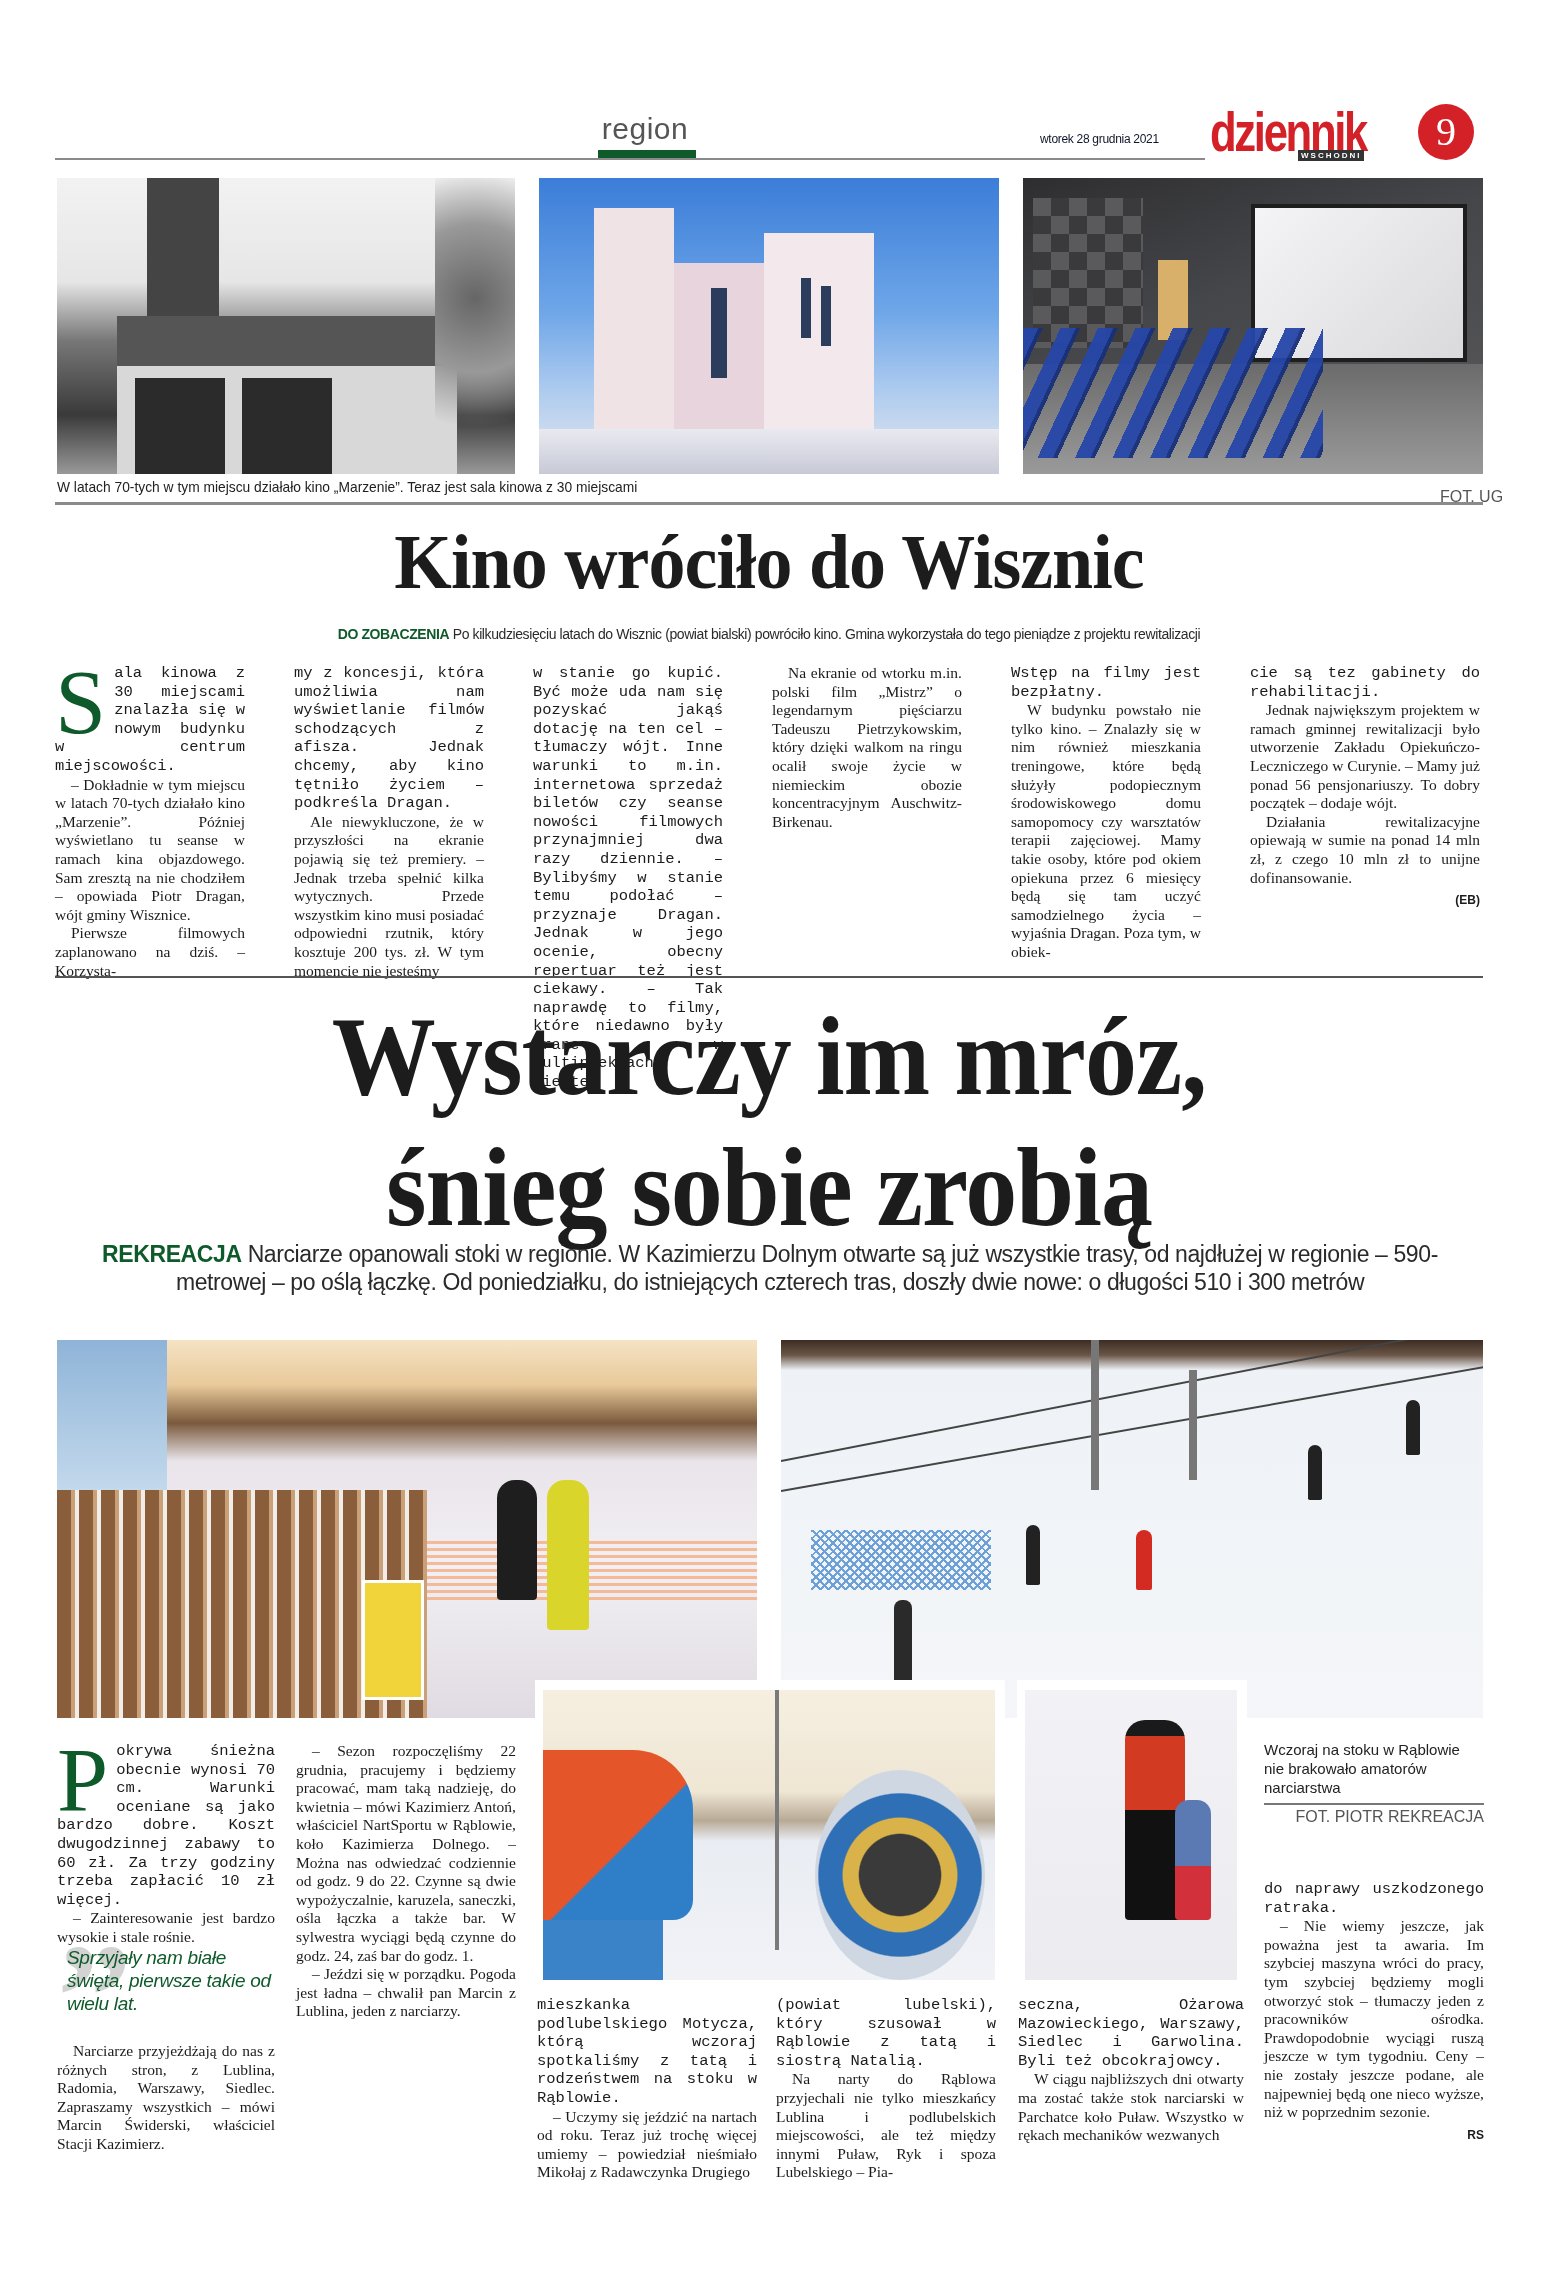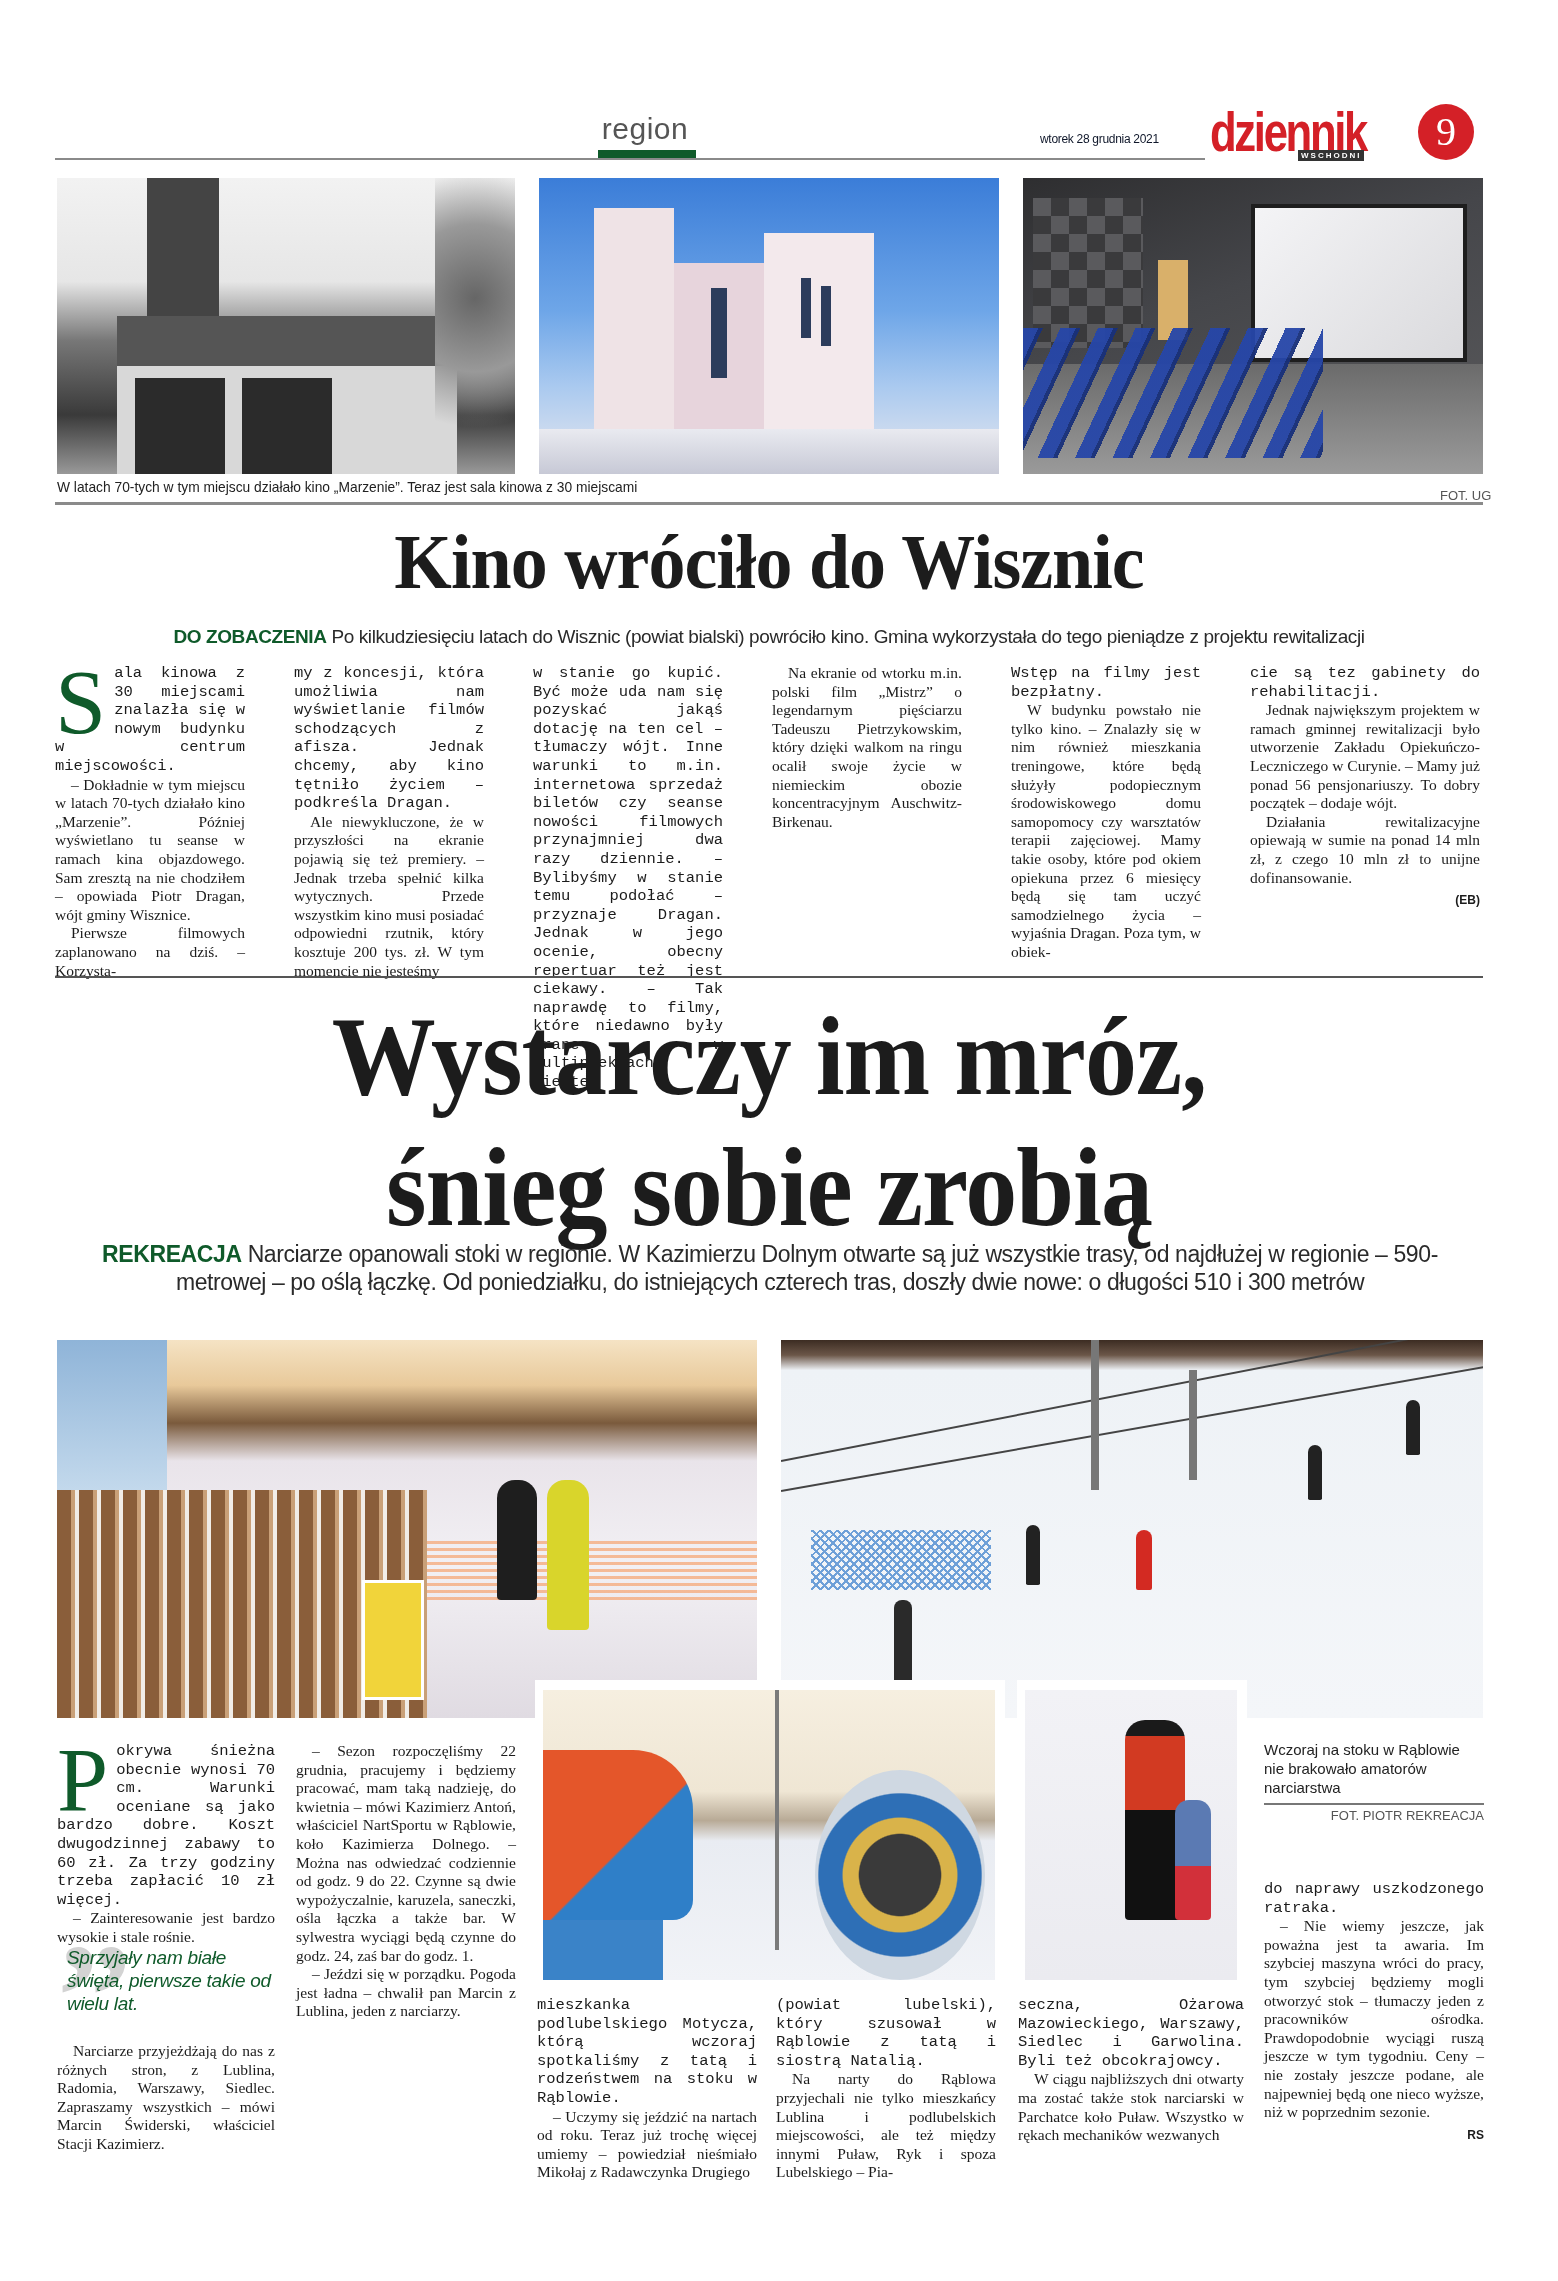--- a/index.html
+++ b/index.html
@@ -35,30 +35,30 @@
   .ph-house .win { position: absolute; background: #2c3c5c; }
 
   .ph-cinema { background: linear-gradient(160deg, #2e2e30 0%, #45464a 40%, #5b5b5d 100%); }
   .ph-cinema .screen { position: absolute; left: 232px; top: 30px; width: 208px; height: 150px; background: linear-gradient(135deg,#f4f4f6,#dadadd); box-shadow: 0 0 0 4px #1e1e1e; }
   .ph-cinema .door { position: absolute; left: 135px; top: 82px; width: 30px; height: 80px; background: #d9b06a; }
   .ph-cinema .floor { position: absolute; left: 0; bottom: 0; width: 100%; height: 110px; background: linear-gradient(180deg,#6b6b6b,#9a9a9a); }
   .ph-cinema .seats { position: absolute; left: 0; top: 150px; width: 300px; height: 130px; background: repeating-linear-gradient(115deg, #2646a8 0 14px, #18307a 14px 18px, transparent 18px 34px); opacity: 0.95; }
   .ph-cinema .acoustic { position: absolute; left: 10px; top: 20px; width: 110px; height: 150px; background: repeating-conic-gradient(#3a3a3c 0 25%, #5a5a5d 0 50%) 0 0/36px 36px; }
 
   .caption-top { left: 57px; top: 478px; font-family: "Liberation Sans", sans-serif; font-size: 15px; color: #222; transform: scaleX(0.92); transform-origin: left; }
-  .foto-credit { font-family: "Liberation Sans", sans-serif; font-size: 13px; color: #555; }
+  .foto-credit { font-family: "Liberation Sans", sans-serif; font-size: 16px; color: #555; }
   .rule-thick { height: 3px; background: #8a8a8a; }
   .rule-thin { height: 2px; background: #555; }
 
   
   .headline { font-family: "Liberation Serif", serif; font-weight: bold; color: #1c1c1c; text-align: center; letter-spacing: -1px; }
   .hl1 { left: 55px; top: 522px; width: 1428px; font-size: 74px; line-height: 80px; transform: scaleY(1.05); }
   .hl2 { left: 55px; top: 990px; width: 1428px; font-size: 104px; line-height: 122px; transform: scaleY(1.08); transform-origin: top; }
 
-  .lead { font-family: "Liberation Sans", sans-serif; font-size: 19px; color: #2a2a2a; text-align: center; letter-spacing: -0.4px; }
+  .lead { font-family: "Liberation Sans", sans-serif; font-size: 14px; color: #2a2a2a; text-align: center; letter-spacing: -0.4px; }
   .lead .kicker { font-weight: bold; color: #0f5a2a; }
   .lead1 { left: 55px; top: 626px; width: 1428px; }
   .lead2 { left: 70px; top: 1240px; width: 1400px; font-size: 23px; line-height: 28px; }
 
   
   .col { font-family: "Liberation Serif", serif; font-size: 15.5px; line-height: 18.6px; color: #1b1b1b; text-align: justify; hyphens: manual; }
   .col p { text-indent: 16px; }
   .col p.noind { text-indent: 0; font-family: Liberation Mono, monospace; }
   .dropcap { float: left; font-family: "Liberation Serif", serif; color: #0f5a2a; font-size: 92px; line-height: 72px; margin: 2px 8px 0 0; }
   .sig { text-align: right; font-family: "Liberation Sans", sans-serif; font-weight: bold; font-size: 12px; margin-top: 4px; }

